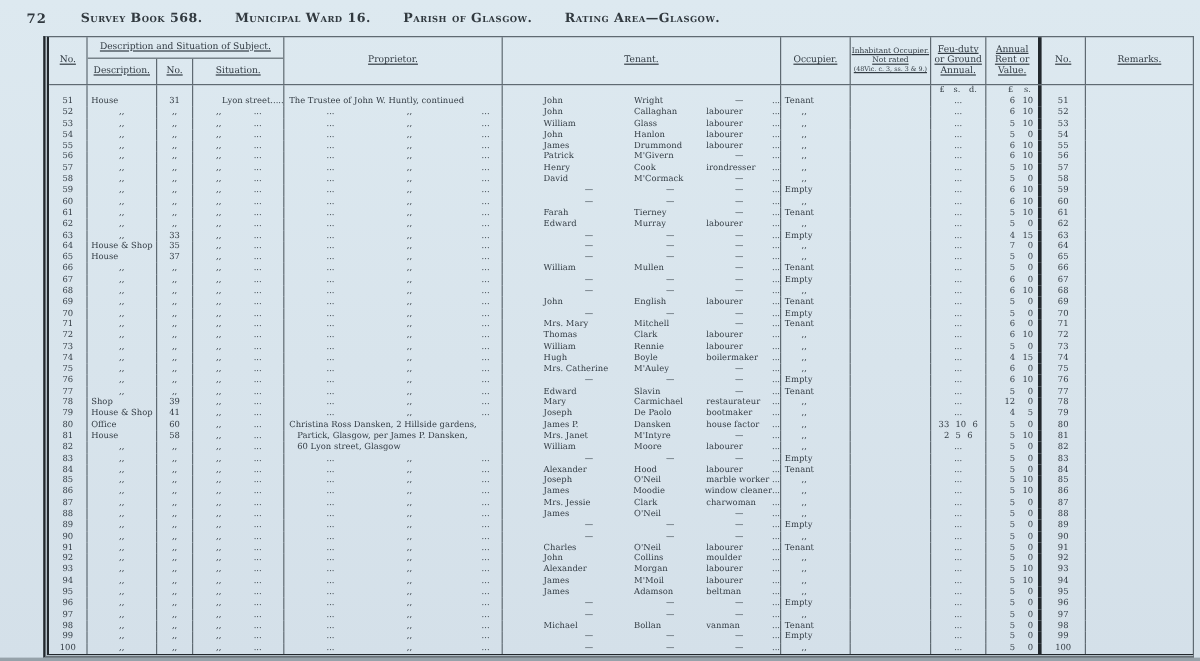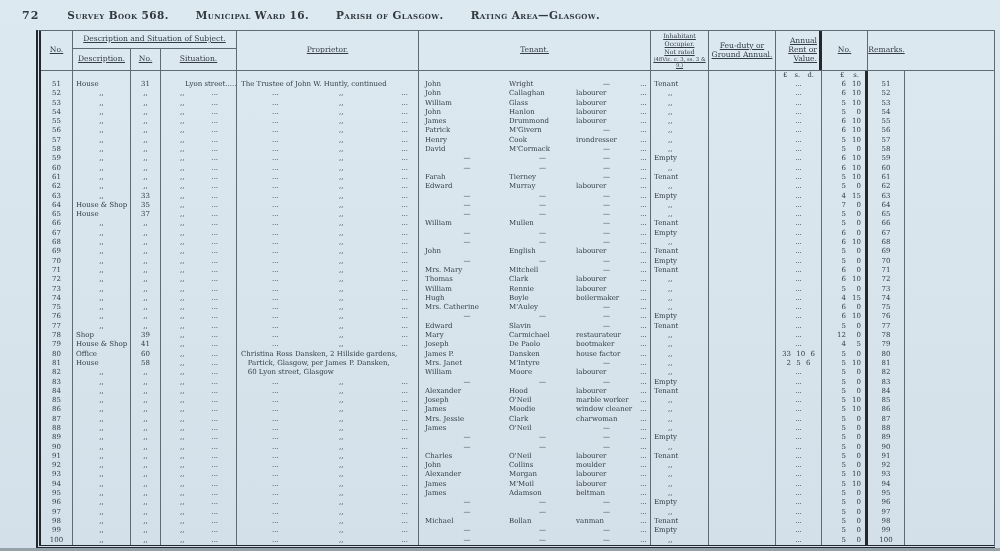--- a/index.html
+++ b/index.html
@@ -38,39 +38,39 @@
         text-align:center; font-size:7.6px; line-height:1.15; overflow:hidden;text-decoration:underline; }
   .hc:last-child { border-right:none;text-align:right; }
   .h-group { flex-direction:column; justify-content:stretch; padding:0; }
   .h-group .g-top { width:100%; height:18px; border-bottom:1px solid var(--line);
         display:flex; align-items:center; justify-content:center; }
   .h-group .g-sub { width:100%; height:22px; display:grid; grid-template-columns:58px 30px 1fr; }
   .h-group .g-sub > div { border-right:1px solid var(--line); display:flex; align-items:center; justify-content:center; }
   .h-group .g-sub > div:last-child { border-right:none; }
   .h-inhab { flex-direction:column; line-height:1.25; }
   .h-inhab .l1 { font-size:6.2px; } .h-inhab .l2 { font-size:6.2px; } .h-inhab .l3 { font-size:5.3px; }
-  .h-rent { border-right:3px solid var(--dark);text-align:right; }
+  .h-rent { border-right:3px solid var(--dark); }
   .h-feu, .h-rentc { white-space:normal; padding:0 2px; }
 
   
   .row { height:9.3px; font-size:7px; line-height:9.4px; }
   .units { height:9px; font-size:6.8px; line-height:9px; }
 
   .c-n, .c-dno, .c-n2 { text-align:center; }
   .c-desc { padding-left:3px; }
   .c-desc.ditto { text-align:center; padding-left:0; }
   .c-dno.ditto { text-align:center; }
   .c-sit.spread { display:flex; padding:0 5px; }
   .c-sit.spread span { flex:1; text-align:center; }
   .c-sit.spread span:first-child:nth-last-child(3) { flex:1.6; text-align:left; padding-left:0;margin-left:19px; }
   .c-prop { padding-left:4px; white-space:pre; }
   .c-prop.spread { display:grid; grid-template-columns:1.4fr 1fr .9fr; padding:0; }
   .c-prop.spread span { text-align:center; }
   .c-prop.spread span:last-child { text-align:right; padding-right:10px; }
-  .c-tenant { display:flex; padding-left:6px; }
+  .c-tenant { display:flex; padding-left:6px;margin-left:28px; }
   .c-tenant .t1 { width:84px; } .c-tenant .t2 { width:67px; } .c-tenant .t3 { width:61px; }
   .c-tenant .tdots { flex:1; text-align:center; }
   .c-tenant span.dash { text-align:center; }
   .c-occ { padding-left:3px; }
   .c-occ.ditto { padding-left:17px; }
   .c-feu { text-align:center; word-spacing:3px; }
   .c-rent { display:flex; justify-content:flex-end; padding-right:4px; border-right:3px solid var(--dark); }
   .c-rent .rl { min-width:14px; text-align:right; }
   .c-rent .rs { min-width:15px; text-align:right; }
   .units .c-feu { display:flex; justify-content:space-between; padding:0 7px; word-spacing:0; }
@@ -93,20 +93,21 @@
     <div class="hc h-group">
       <div class="g-top">Description and Situation of Subject.</div>
       <div class="g-sub">
         <div>Description.</div>
         <div>No.</div>
         <div>Situation.</div>
       </div>
     </div>
     <div class="hc">Proprietor.</div>
     <div class="hc">Tenant.</div>
+    <div class="hc">Occupier.</div>
     <div class="hc h-inhab">
       <span class="l1">Inhabitant Occupier.</span>
       <span class="l2">Not rated</span>
       <span class="l3">(48Vic. c. 3, ss. 3 &amp; 9.)</span>
     </div>
     <div class="hc h-feu">Feu-duty or Ground Annual.</div>
     <div class="hc h-rent h-rentc">Annual Rent or Value.</div>
     <div class="hc">No.</div>
     <div class="hc">Remarks.</div>
   </div>

